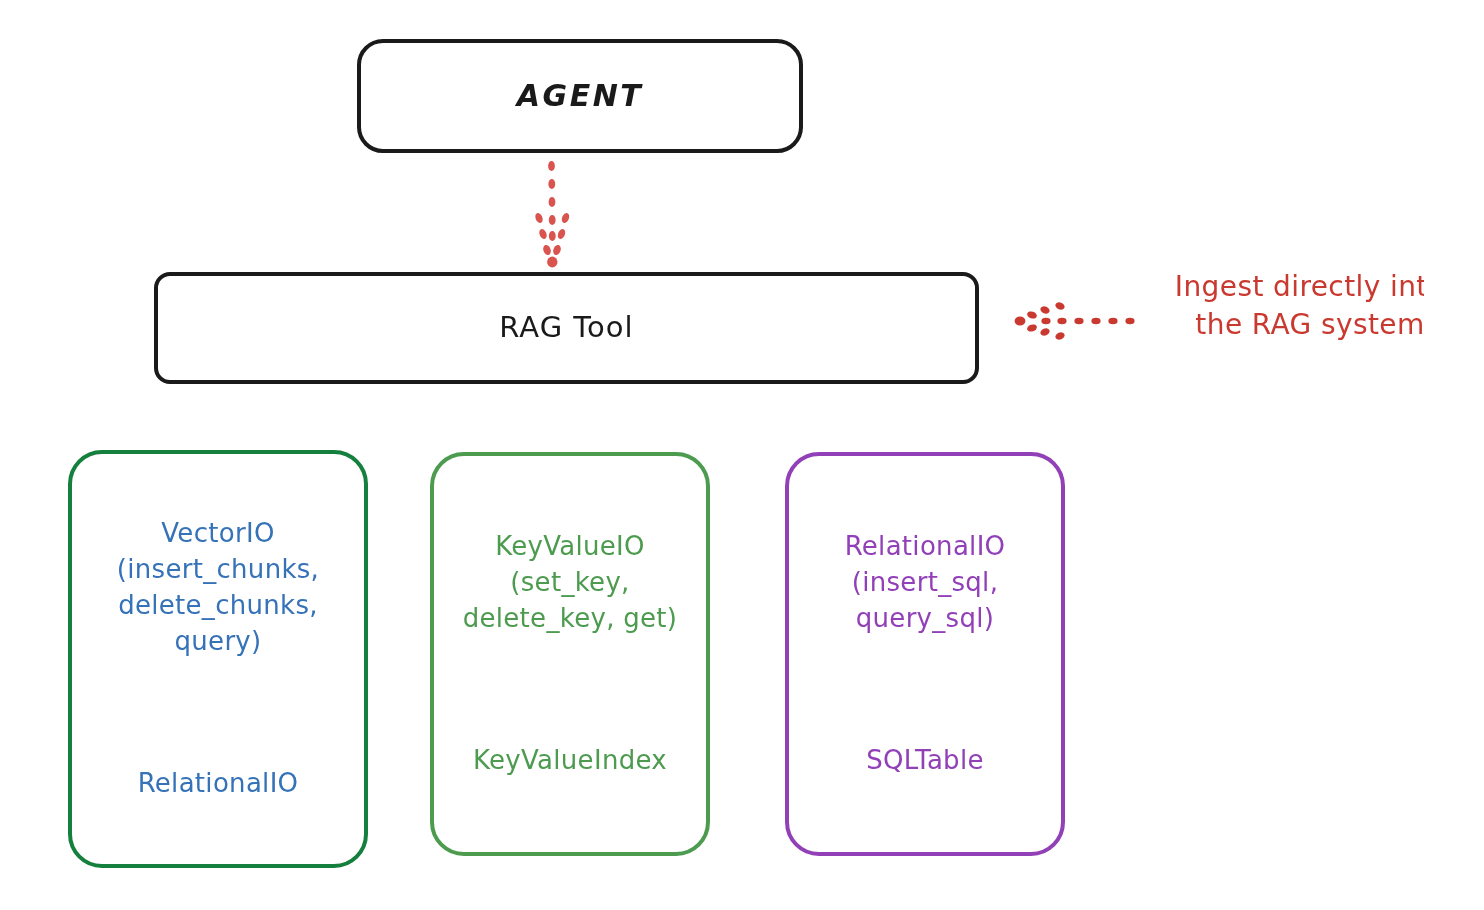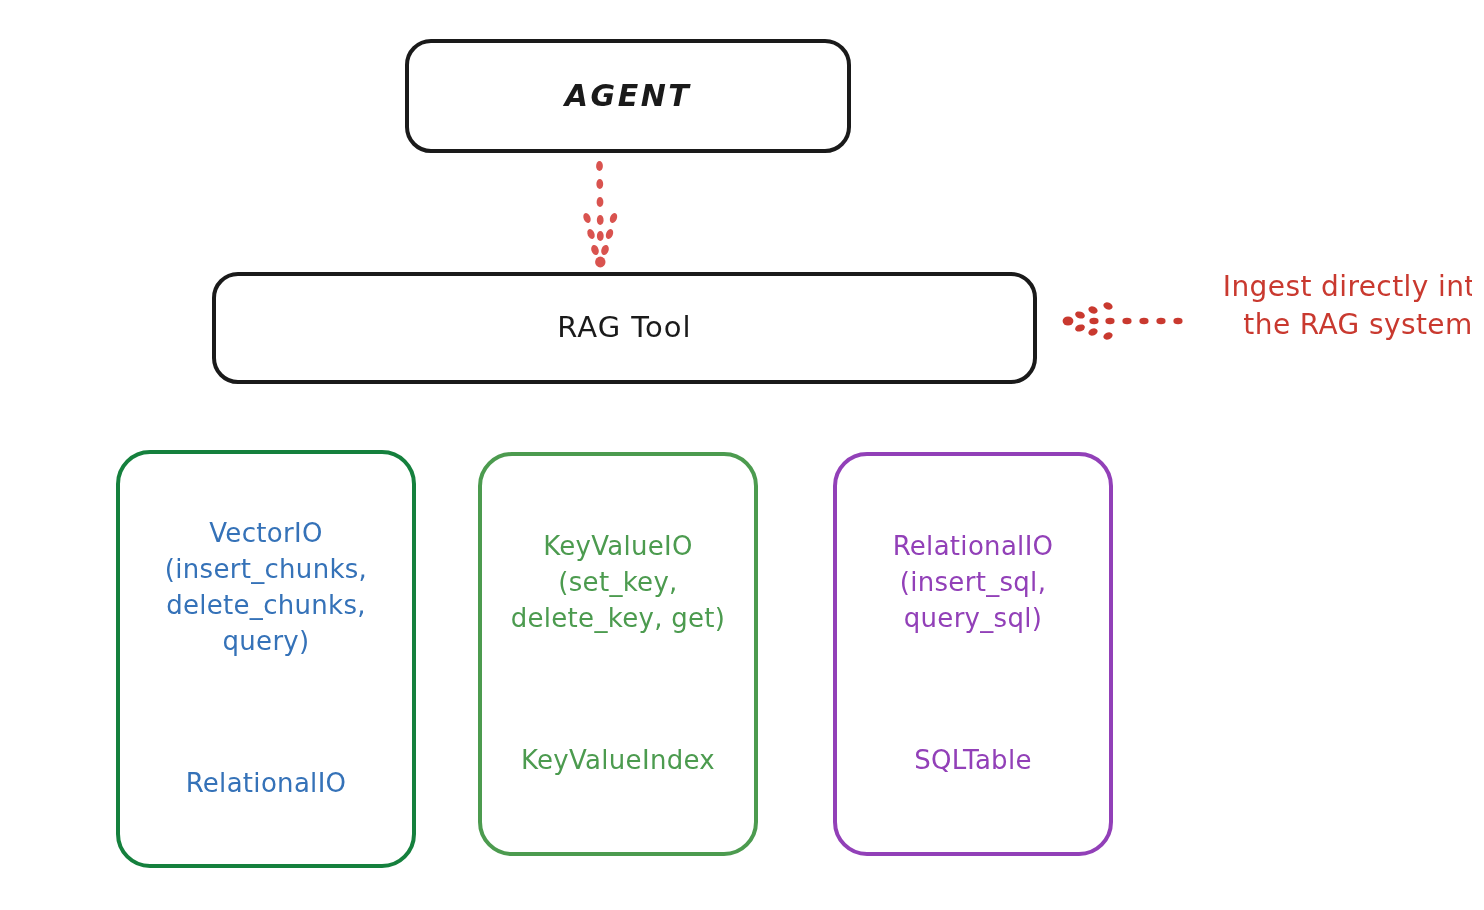--- a/index.html
+++ b/index.html
@@ -10,21 +10,20 @@
   }
   body {
     font-family: "DejaVu Sans", sans-serif;
   }
   #canvas {
     position: relative;
     width: 1424px;
     height: 910px;
     background: #ffffff;
     overflow: hidden;
-    margin-left: 48px;
   }
   .node {
     position: absolute;
     box-sizing: border-box;
     background: #ffffff;
     display: flex;
     align-items: center;
     justify-content: center;
     text-align: center;
   }
@@ -47,26 +46,26 @@
     font-family: "DejaVu Sans", sans-serif;
     font-style: italic;
     font-weight: 700;
     font-size: 30px;
     color: #1a1a1a;
     letter-spacing: 2.5px;
   }
 
   
   #ragtool-node {
-    left: 164px;
+    left: 154px;
     top: 272px;
     width: 825px;
     height: 112px;
     border: 4px solid #1a1a1a;
-    border-radius: 26px;
+    border-radius: 16px;
   }
   #ragtool-node .node-label {
     font-family: "DejaVu Sans", sans-serif;
     font-size: 29px;
     color: #1a1a1a;
     letter-spacing: 1px;
   }
 
   
   #vectorio-node {

